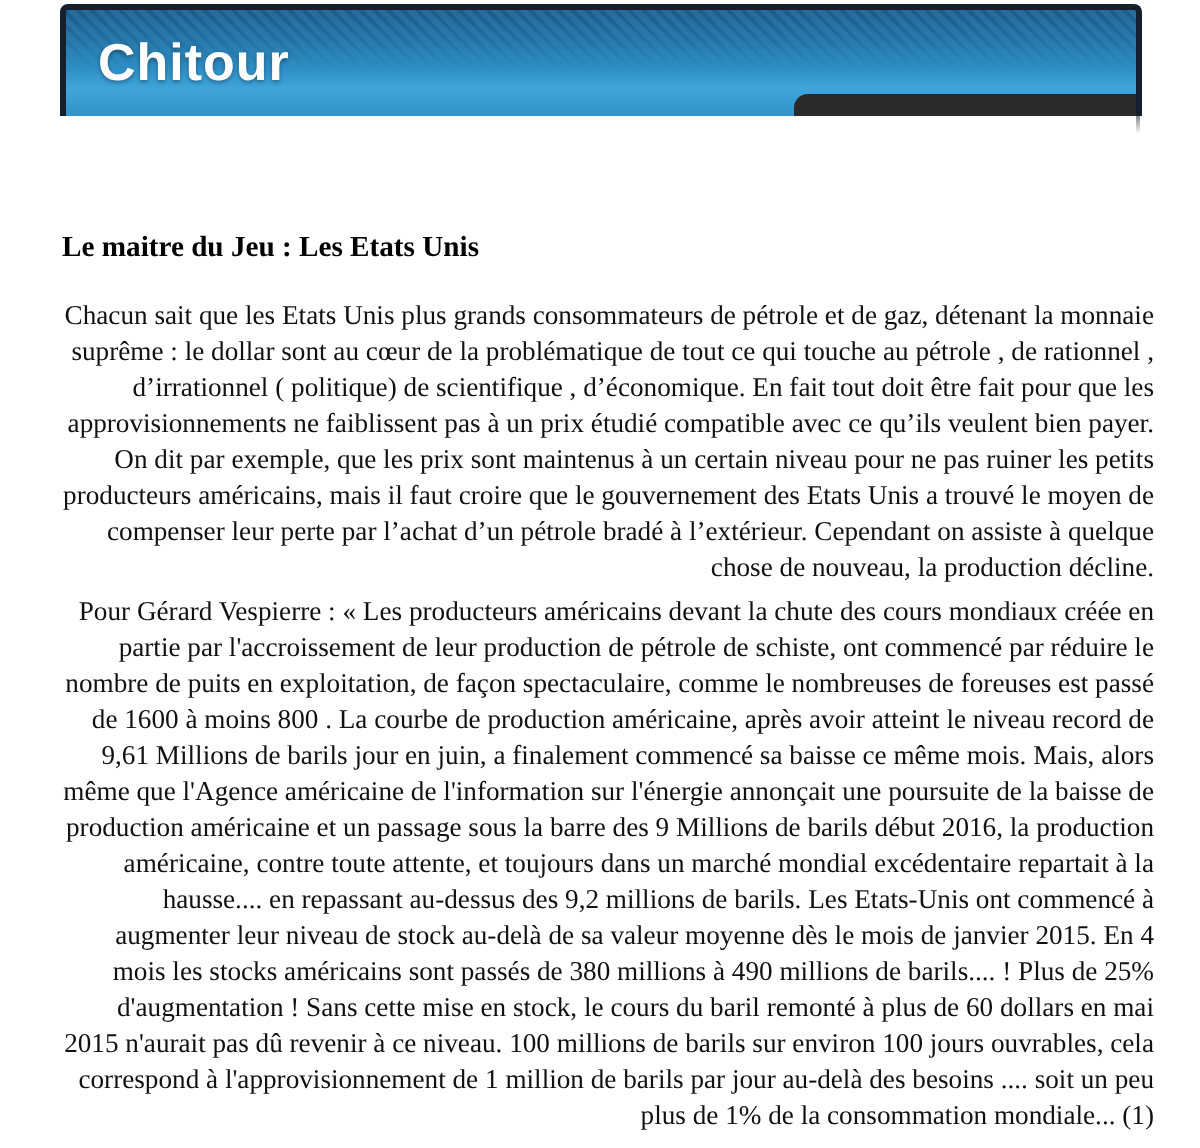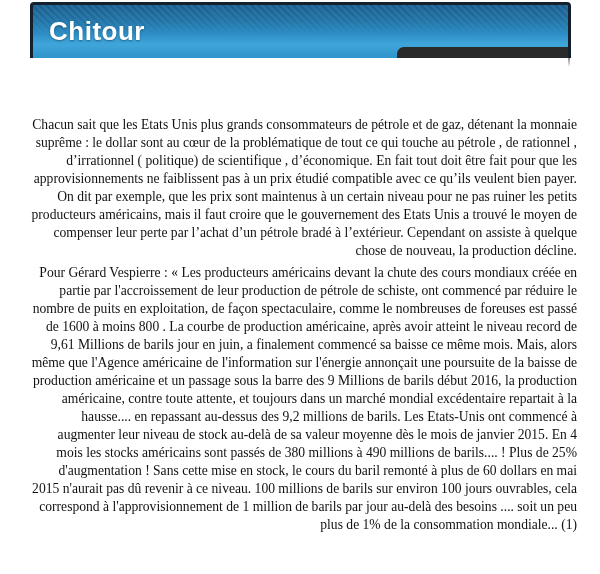--- a/index.html
+++ b/index.html
@@ -88,17 +88,18 @@
 
 <div class="page">
 
   <div class="banner">
     <div class="banner-title">Chitour</div>
     <div class="banner-tab"></div>
   </div>
   <div class="banner-shadow"></div>
 
   <div class="article">
+    <h1>Le maitre du Jeu : Les Etats Unis</h1>
     <p>Chacun sait que les Etats Unis plus grands consommateurs de pétrole et de gaz, détenant la monnaie suprême : le dollar sont au cœur de la problématique de tout ce qui touche au pétrole , de rationnel , d’irrationnel ( politique) de scientifique , d’économique. En fait tout doit être fait pour que les approvisionnements ne faiblissent pas à un prix étudié compatible avec ce qu’ils veulent bien payer. On dit par exemple, que les prix sont maintenus à un certain niveau pour ne pas ruiner les petits producteurs américains, mais il faut croire que le gouvernement des Etats Unis a trouvé le moyen de compenser leur perte par l’achat d’un pétrole bradé à l’extérieur. Cependant on assiste à quelque chose de nouveau, la production décline.</p>
     <p>Pour Gérard Vespierre : « Les producteurs américains devant la chute des cours mondiaux créée en partie par l'accroissement de leur production de pétrole de schiste, ont commencé par réduire le nombre de puits en exploitation, de façon spectaculaire, comme le nombreuses de foreuses est passé de 1600 à moins 800 . La courbe de production américaine, après avoir atteint le niveau record de 9,61 Millions de barils jour en juin, a finalement commencé sa baisse ce même mois. Mais, alors même que l'Agence américaine de l'information sur l'énergie annonçait une poursuite de la baisse de production américaine et un passage sous la barre des 9 Millions de barils début 2016, la production américaine, contre toute attente, et toujours dans un marché mondial excédentaire repartait à la hausse.... en repassant au-dessus des 9,2 millions de barils. Les Etats-Unis ont commencé à augmenter leur niveau de stock au-delà de sa valeur moyenne dès le mois de janvier 2015. En 4 mois les stocks américains sont passés de 380 millions à 490 millions de barils.... ! Plus de 25% d'augmentation ! Sans cette mise en stock, le cours du baril remonté à plus de 60 dollars en mai 2015 n'aurait pas dû revenir à ce niveau. 100 millions de barils sur environ 100 jours ouvrables, cela correspond à l'approvisionnement de 1 million de barils par jour au-delà des besoins .... soit un peu plus de 1% de la consommation mondiale... (1)</p>
   </div>
 
 </div>
 
 </body></html>

